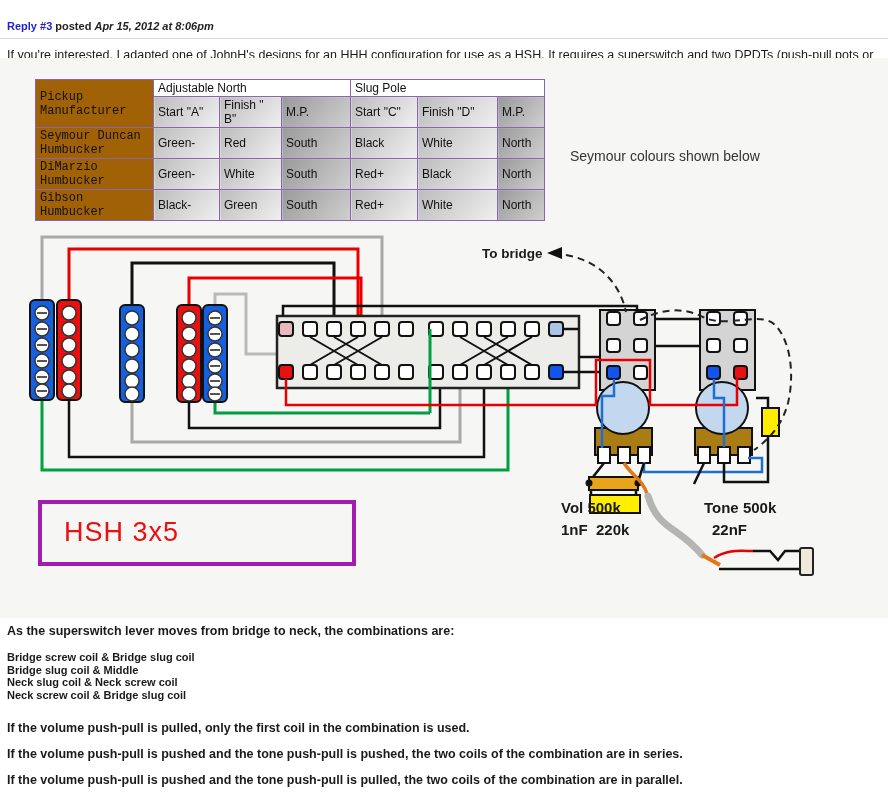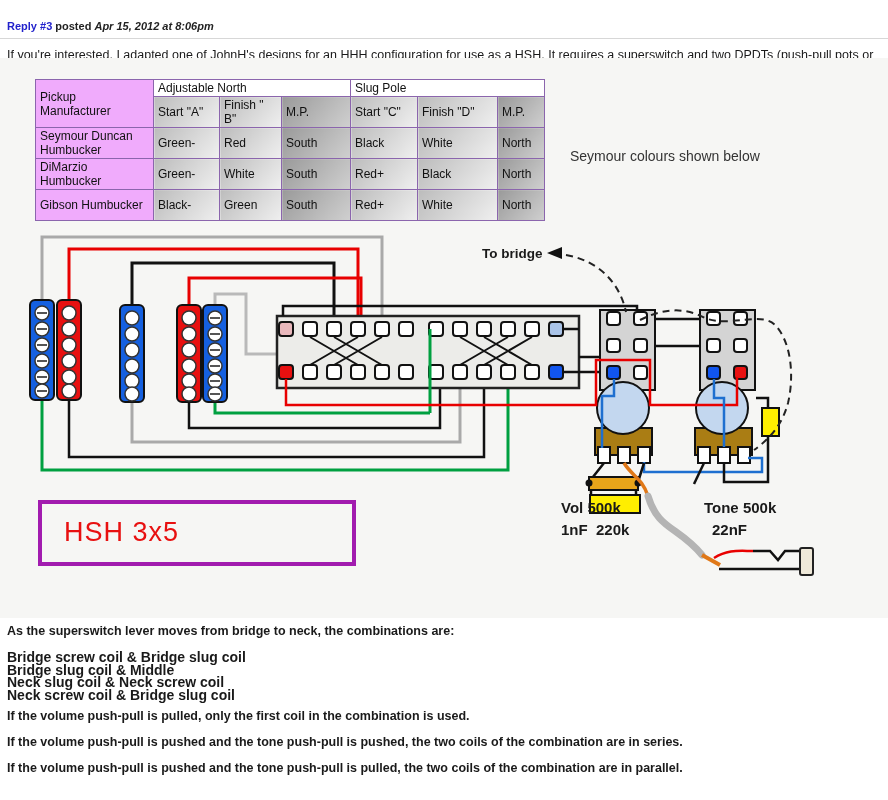--- a/index.html
+++ b/index.html
@@ -6,40 +6,40 @@
   body{width:888px;height:800px;font-family:"Liberation Sans","DejaVu Sans",sans-serif;color:#1a1a1a;position:relative;overflow:hidden;}
   .post-header{font-size:11px;padding:20px 8px 6px 7px;border-bottom:1px solid #d7d7d7;color:#222;}
   .post-header .reply-link{color:#2222cc;text-decoration:none;font-weight:bold;}
   .post-header .posted{font-weight:bold;}
   .post-header .date{font-style:italic;font-weight:bold;color:#222;}
   .intro{font-size:12.5px;margin:9px 0 0 7px;}
   .image-area{position:absolute;left:0;top:58px;width:888px;height:560px;background:#f6f6f4;}
   
   table.wiretable{position:absolute;left:35px;top:21px;border-collapse:collapse;font-size:12px;color:#111;}
   table.wiretable td, table.wiretable th{border:1.5px solid #8b65ad;padding:1px 4px;text-align:left;font-weight:normal;}
-  .cell-name{font-weight:bold;background:#f0abfc;}
+  .cell-name{font-weight:bold;background:#a16207;font-family:Liberation Mono, monospace;}
   .cell-group{font-weight:bold;background:#fff;}
   .cell-sub{background:linear-gradient(130deg,#bcbcbc,#f0f0f0);}
   .cell-data{background:linear-gradient(130deg,#bcbcbc,#f0f0f0);}
   .cell-mp{background:linear-gradient(130deg,#9a9a9a,#d0d0d0);}
   tr.subrow td{height:15px;}
   tr.datarow td{height:28px;}
   .dimarzio-note{position:absolute;left:570px;top:90px;font-size:14px;color:#333;}
   .hsh-box{position:absolute;left:38px;top:442px;width:310px;height:58px;border:4px solid #a21caf;background:transparent;}
   .hsh-box span{display:inline-block;margin:13px 0 0 22px;font-size:27px;color:#e81010;letter-spacing:1px;}
   svg.diagram{position:absolute;left:0;top:0;width:888px;height:560px;}
   svg text{font-family:"Liberation Sans","DejaVu Sans",sans-serif;}
   .dlabel{font-size:15px;font-weight:600;fill:#1a1a1a;}
   .dlabel-sm{font-size:13.5px;font-weight:600;fill:#1a1a1a;}
   
   .footer-text{position:absolute;left:0;top:618px;width:880px;padding-left:7px;font-size:12.5px;font-weight:bold;}
   .combos-intro{margin:6px 0 0 0;}
-  .combos{margin:13px 0 0 0;line-height:12.6px;font-size:14px;}
+  .combos{margin:13px 0 0 0;line-height:12.6px;font-size:11px;}
   .rule-para{margin:12px 0 0 0;}
-  .rule-para.first{margin-top:8px;}
+  .rule-para.first{margin-top:20px;}
 </style>
 </head>
 <body>
 
 <div class="post-header">
   <a href="#" class="reply-link">Reply #3</a>
   <span class="posted"> <span>posted</span> </span>
   <span class="date">Apr 15, 2012 at 8:06pm</span>
 </div>
 

